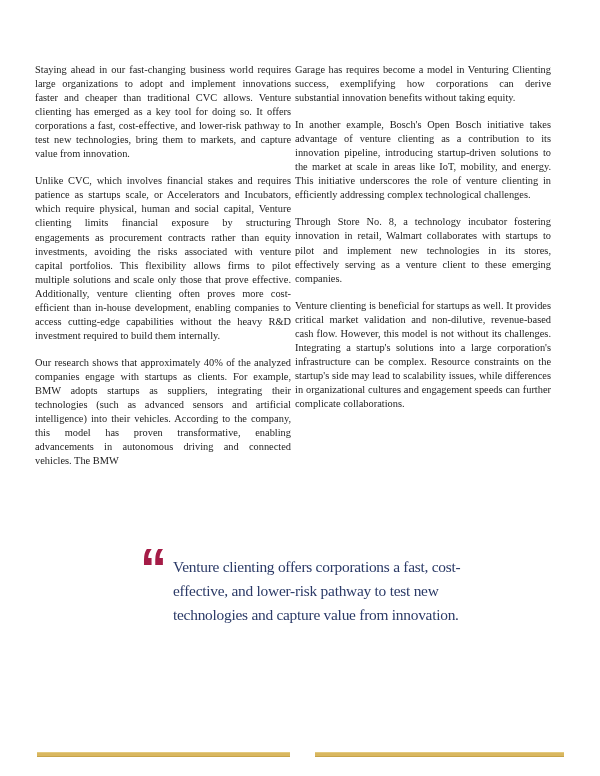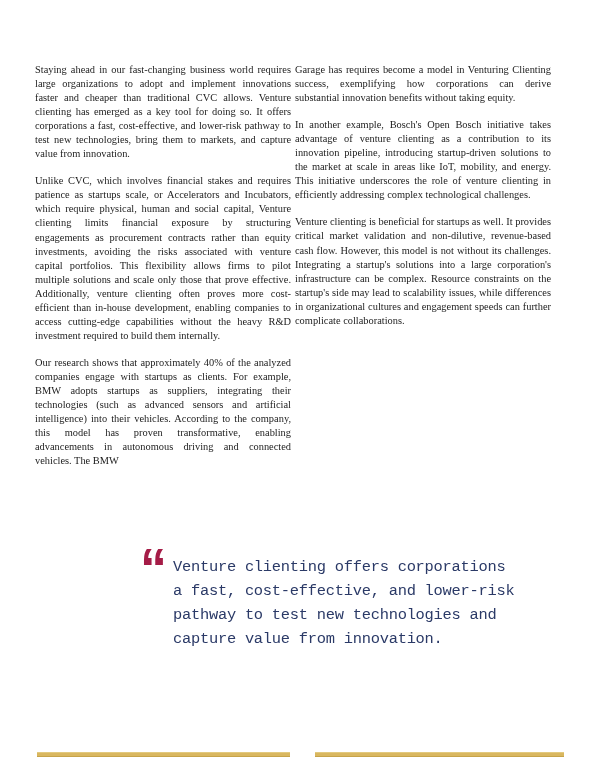--- a/index.html
+++ b/index.html
@@ -82,21 +82,21 @@
     font-weight: bold;
     font-size: 54px;
     line-height: 0.62;
     color: #A51C47;
     margin: 0;
     padding: 0 6px 0 0;
     flex: 0 0 auto;
     user-select: none;
   }
   .pullquote-text {
-    font-family: Liberation Mono, monospace;
+    font-family: Liberation Serif, serif;
     font-size: 15.4px;
     line-height: 24px;
     color: #2B3A67;
     letter-spacing: -0.25px;
     margin: 0;
     padding-top: 4px;
     flex: 1 1 auto;
     text-align: left;
   }
 
@@ -144,20 +144,21 @@
 
     <div class="col">
       <p>Staying ahead in our fast-changing business world requires large organizations to adopt and implement innovations faster and cheaper than traditional CVC allows. Venture clienting has emerged as a key tool for doing so. It offers corporations a fast, cost-effective, and lower-risk pathway to test new technologies, bring them to markets, and capture value from innovation.</p>
       <p>Unlike CVC, which involves financial stakes and requires patience as startups scale, or Accelerators and Incubators, which require physical, human and social capital, Venture clienting limits financial exposure by structuring engagements as procurement contracts rather than equity investments, avoiding the risks associated with venture capital portfolios. This flexibility allows firms to pilot multiple solutions and scale only those that prove effective. Additionally, venture clienting often proves more cost-efficient than in-house development, enabling companies to access cutting-edge capabilities without the heavy R&amp;D investment required to build them internally.</p>
       <p>Our research shows that approximately 40% of the analyzed companies engage with startups as clients. For example, BMW adopts startups as suppliers, integrating their technologies (such as advanced sensors and artificial intelligence) into their vehicles. According to the company, this model has proven transformative, enabling advancements in autonomous driving and connected vehicles. The BMW</p>
     </div>
 
     <div class="col">
       <p>Garage has requires become a model in Venturing Clienting success, exemplifying how corporations can derive substantial innovation benefits without taking equity.</p>
       <p>In another example, Bosch's Open Bosch initiative takes advantage of venture clienting as a contribution to its innovation pipeline, introducing startup-driven solutions to the market at scale in areas like IoT, mobility, and energy. This initiative underscores the role of venture clienting in efficiently addressing complex technological challenges.</p>
+      <p>Through Store No. 8, a technology incubator fostering innovation in retail, Walmart collaborates with startups to pilot and implement new technologies in its stores, effectively serving as a venture client to these emerging companies.</p>
       <p>Venture clienting is beneficial for startups as well. It provides critical market validation and non-dilutive, revenue-based cash flow. However, this model is not without its challenges. Integrating a startup's solutions into a large corporation's infrastructure can be complex. Resource constraints on the startup's side may lead to scalability issues, while differences in organizational cultures and engagement speeds can further complicate collaborations.</p>
     </div>
 
   </div>
 
   <div class="pullquote">
     <span class="pullquote-mark">“</span>
     <p class="pullquote-text">Venture clienting offers corporations a fast, cost-effective, and lower-risk pathway to test new technologies and capture value from innovation.</p>
   </div>
 

